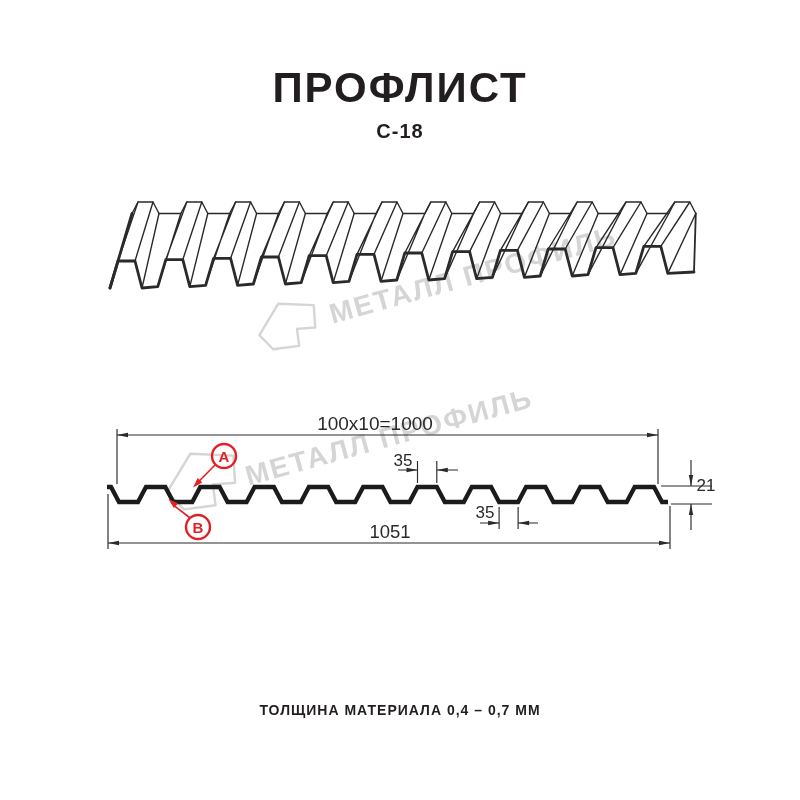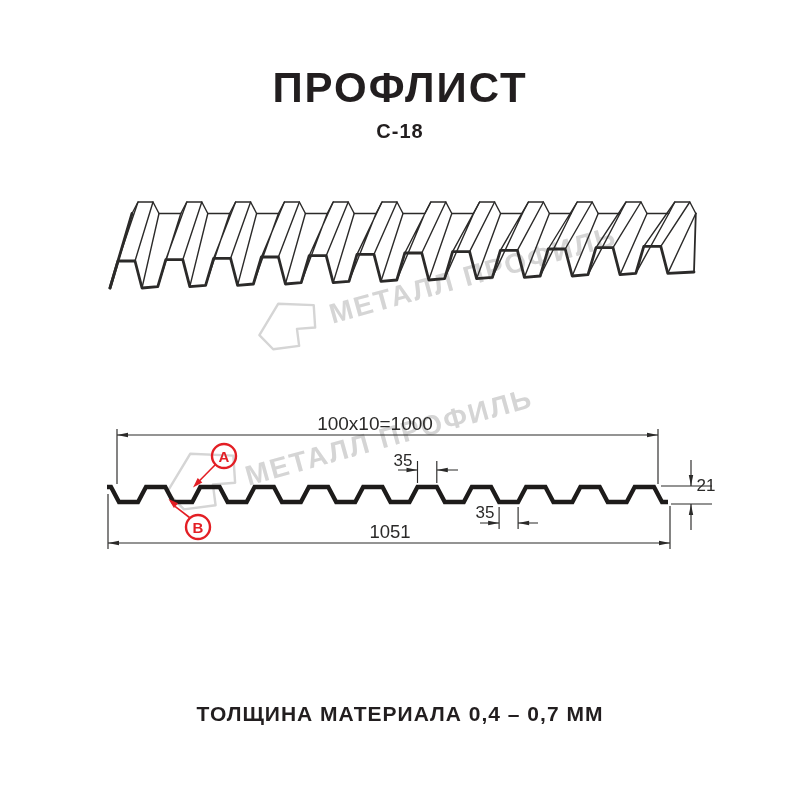--- a/index.html
+++ b/index.html
@@ -15,21 +15,21 @@
     text-align:center; font-size:42px; font-weight:bold; letter-spacing:2px;
     color:var(--ink);
   }
   .product-code{
     position:absolute; left:0; top:120px; width:800px; margin:0;
     text-align:center; font-size:20px; font-weight:bold; letter-spacing:1px;
     color:var(--ink);
   }
   .footer-note{
     position:absolute; left:0; top:702px; width:800px; margin:0;
-    text-align:center; font-size:21px; font-weight:600; letter-spacing:1px;
+    text-align:center; font-size:14px; font-weight:600; letter-spacing:1px;
     color:var(--ink);
   }
   .wm-chevron{ position:absolute; z-index:1; }
   .wm-text{
     position:absolute; z-index:1; white-space:nowrap;
     font-size:28px; font-weight:bold; letter-spacing:2px; color:var(--wm);
     transform:rotate(-15.5deg); transform-origin:left center; line-height:30px;
   }
   .wm1-chevron{ left:256px; top:300px; transform:rotate(-14deg); }
   .wm1-text{ left:330px; top:300px; }

